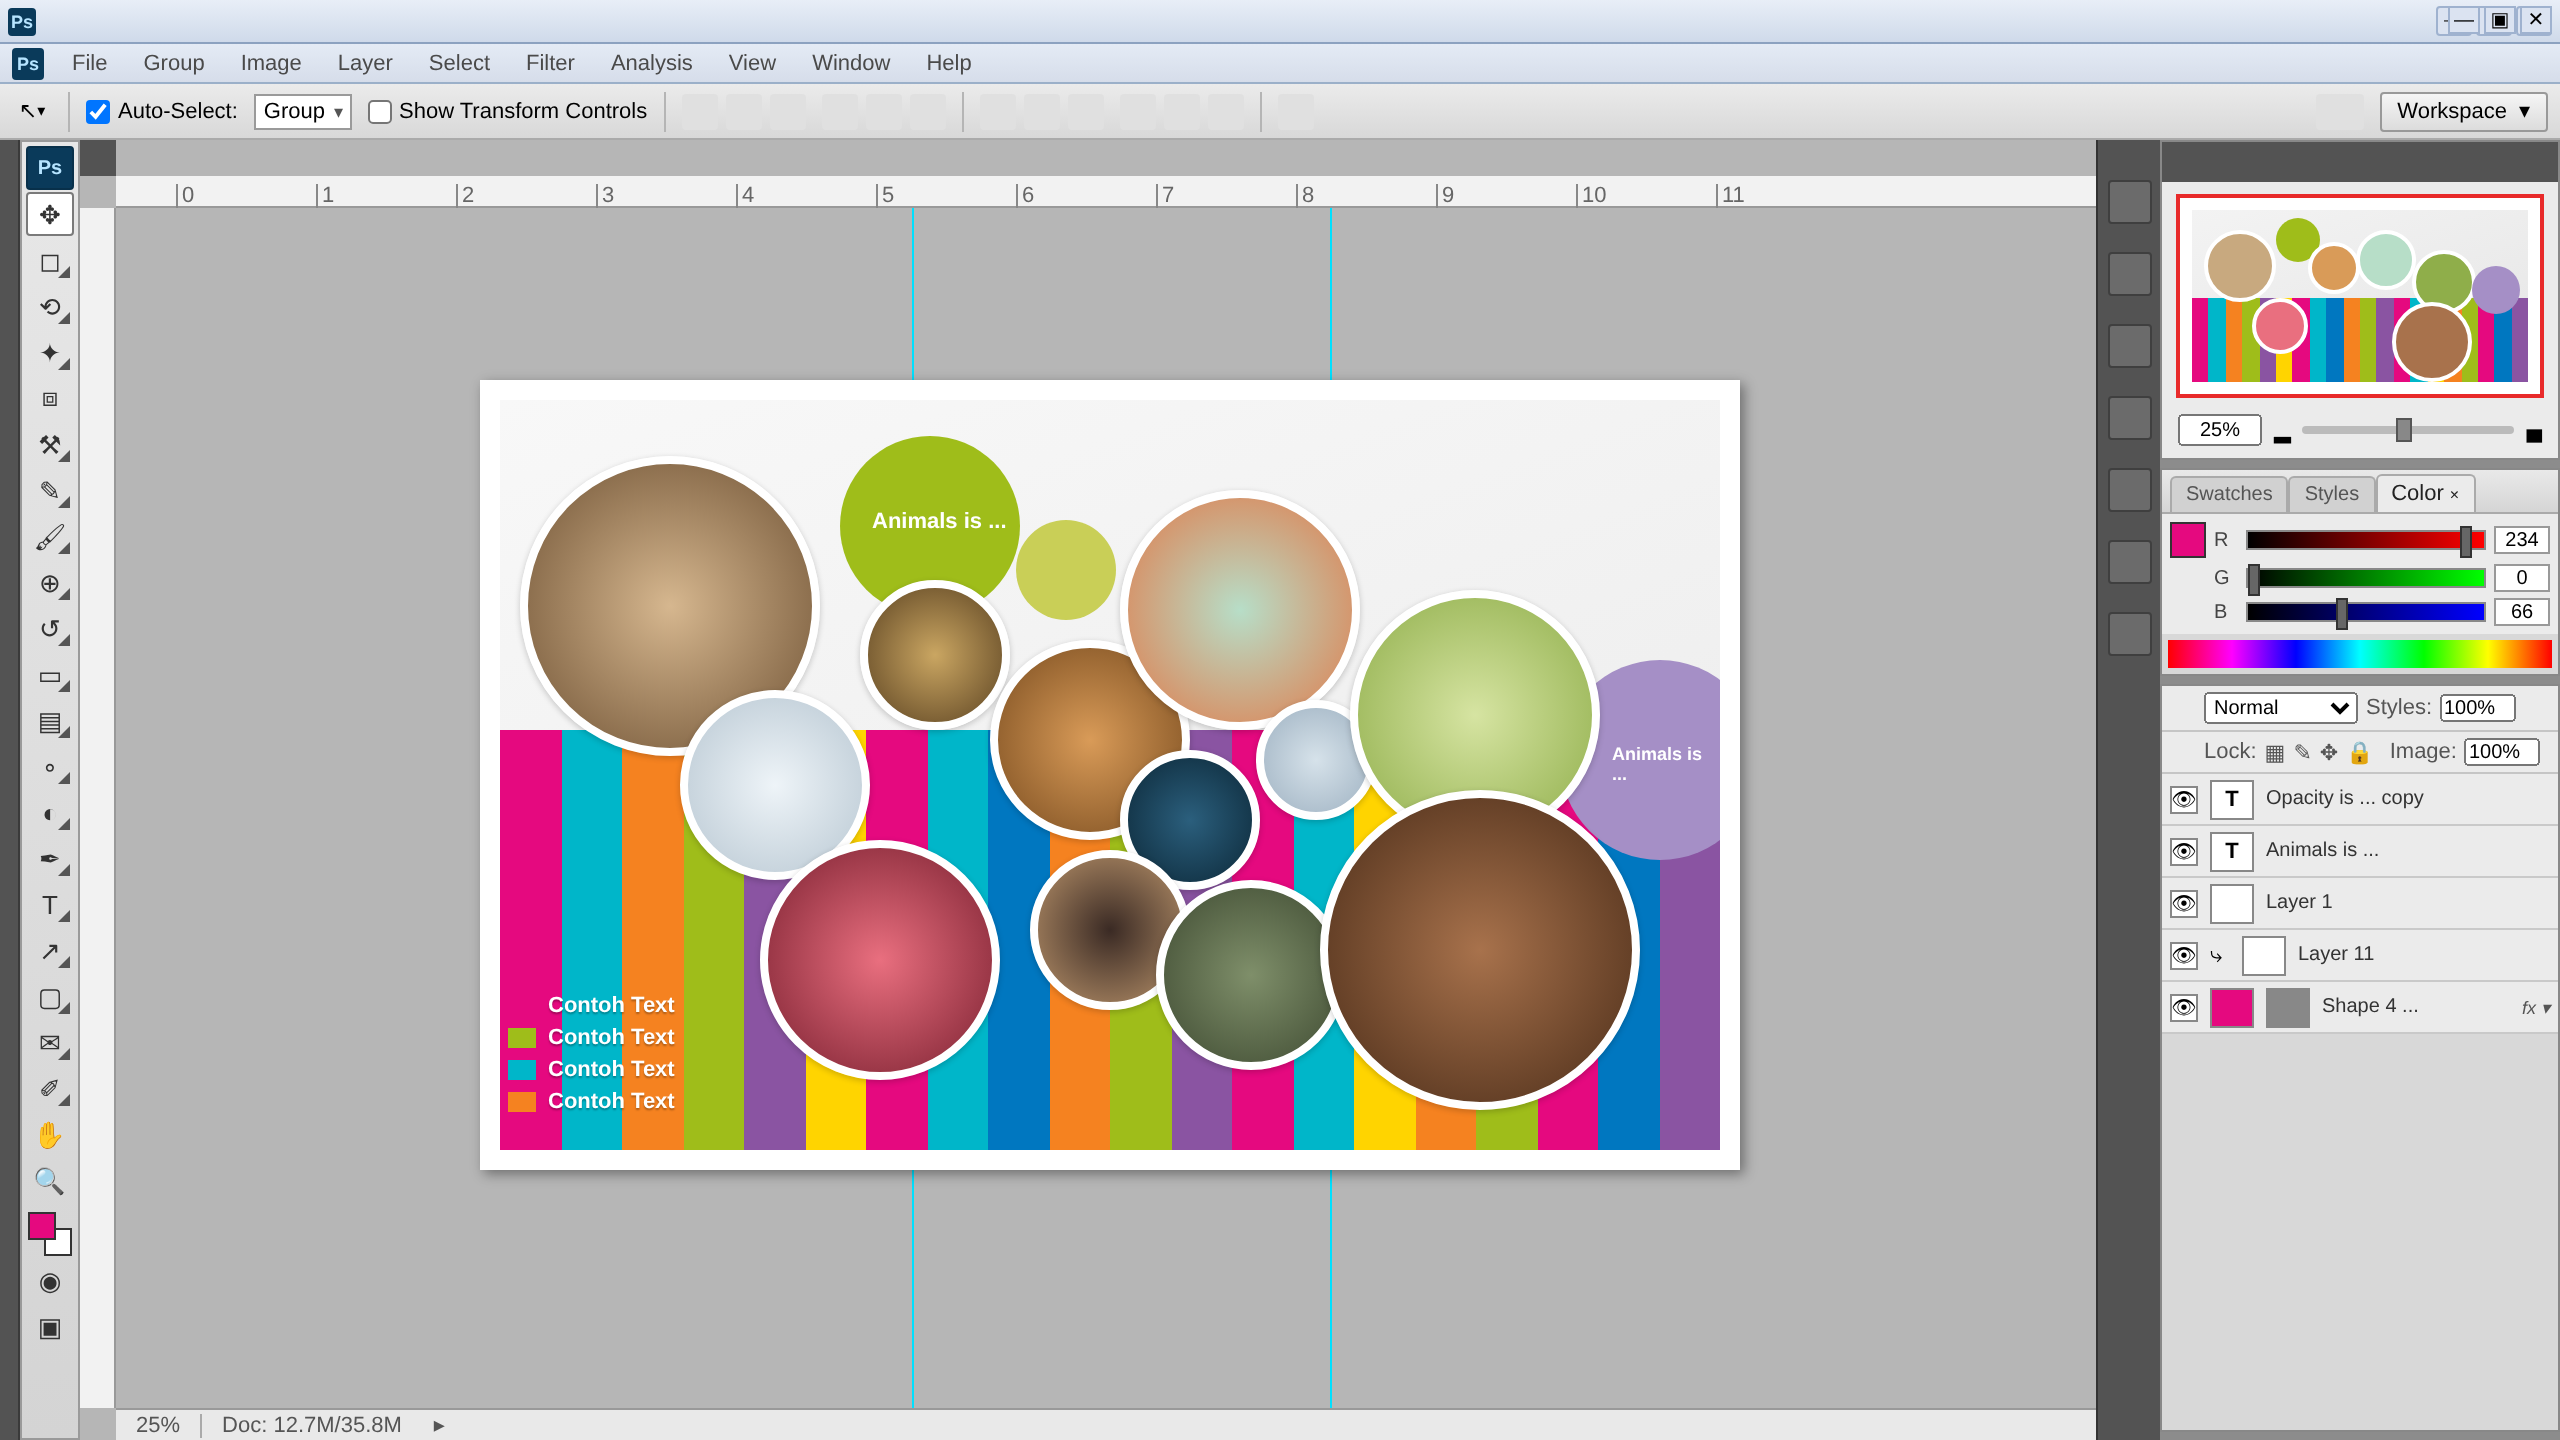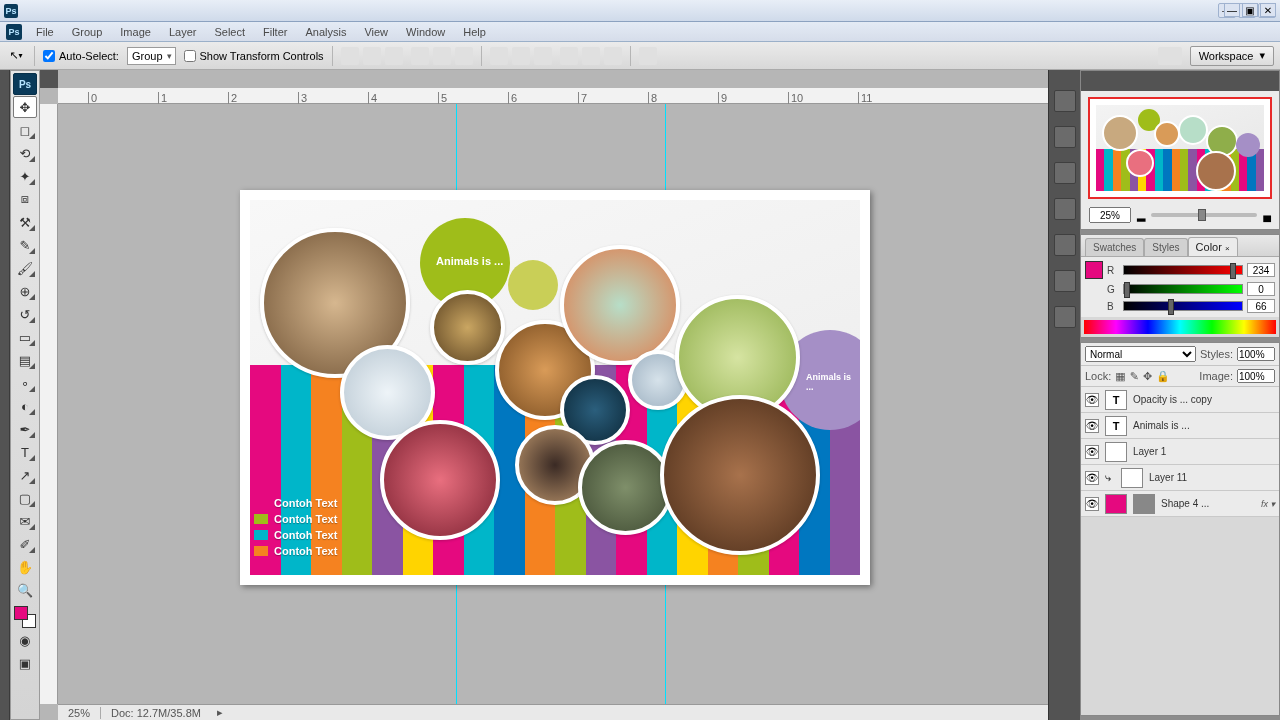--- a/index.html
+++ b/index.html
@@ -101,21 +101,21 @@
 .color-row { display:flex; align-items:center; gap:4px; }
 .color-row .sw { width:18px; height:18px; background:#e5097f; border:1px solid #333; }
 .color-row .lab { width:12px; font-size:10px; color:#444; }
 .color-row .bar { flex:1; height:10px; border:1px solid #888; position:relative; }
 .color-row .bar .kn { position:absolute; top:-3px; width:6px; height:16px; background:#666; border:1px solid #333; }
 .color-row .val { width:28px; height:14px; border:1px solid #999; background:#fff; text-align:center; font-size:10px; line-height:14px; }
 .spectrum { height:14px; margin:3px; background:linear-gradient(90deg,red,magenta,blue,cyan,lime,yellow,red); }
 
 
 .layers-body { padding:0; }
-.layer-ctl { display:flex; align-items:center; padding:3px 4px; gap:4px; border-bottom:1px solid #c5c5c5; font-size:10px; color:#555; }
+.layer-ctl { display:flex; align-items:center; padding:3px 21px; gap:4px; border-bottom:1px solid #c5c5c5; font-size:10px; color:#555; }
 .layer-ctl select { height:16px; font-size:10px; flex:1; }
 .layer-ctl .sp { flex:1; }
 .layer-ctl .oplabel { }
 .layer-ctl input { width:38px; height:14px; font-size:10px; }
 .layer-row { display:flex; align-items:center; height:26px; border-bottom:1px solid #c9c9c9; padding:0 4px; gap:6px; }
 .layer-row .eye { width:14px; height:14px; border:1px solid #888; background:#fff; display:flex; align-items:center; justify-content:center; font-size:10px; }
 .layer-row .thumb { width:22px; height:20px; border:1px solid #888; background:#fff; display:flex; align-items:center; justify-content:center; font-size:11px; font-weight:bold; }
 .layer-row .name { font-size:10px; color:#333; flex:1; white-space:nowrap; overflow:hidden; text-overflow:ellipsis; }
 .layer-row .fx { font-size:9px; font-style:italic; color:#555; }
 .checker { background-image:linear-gradient(45deg,#ccc 25%,transparent 25%,transparent 75%,#ccc 75%),linear-gradient(45deg,#ccc 25%,transparent 25%,transparent 75%,#ccc 75%); background-size:6px 6px; background-position:0 0,3px 3px; background-color:#fff; }

